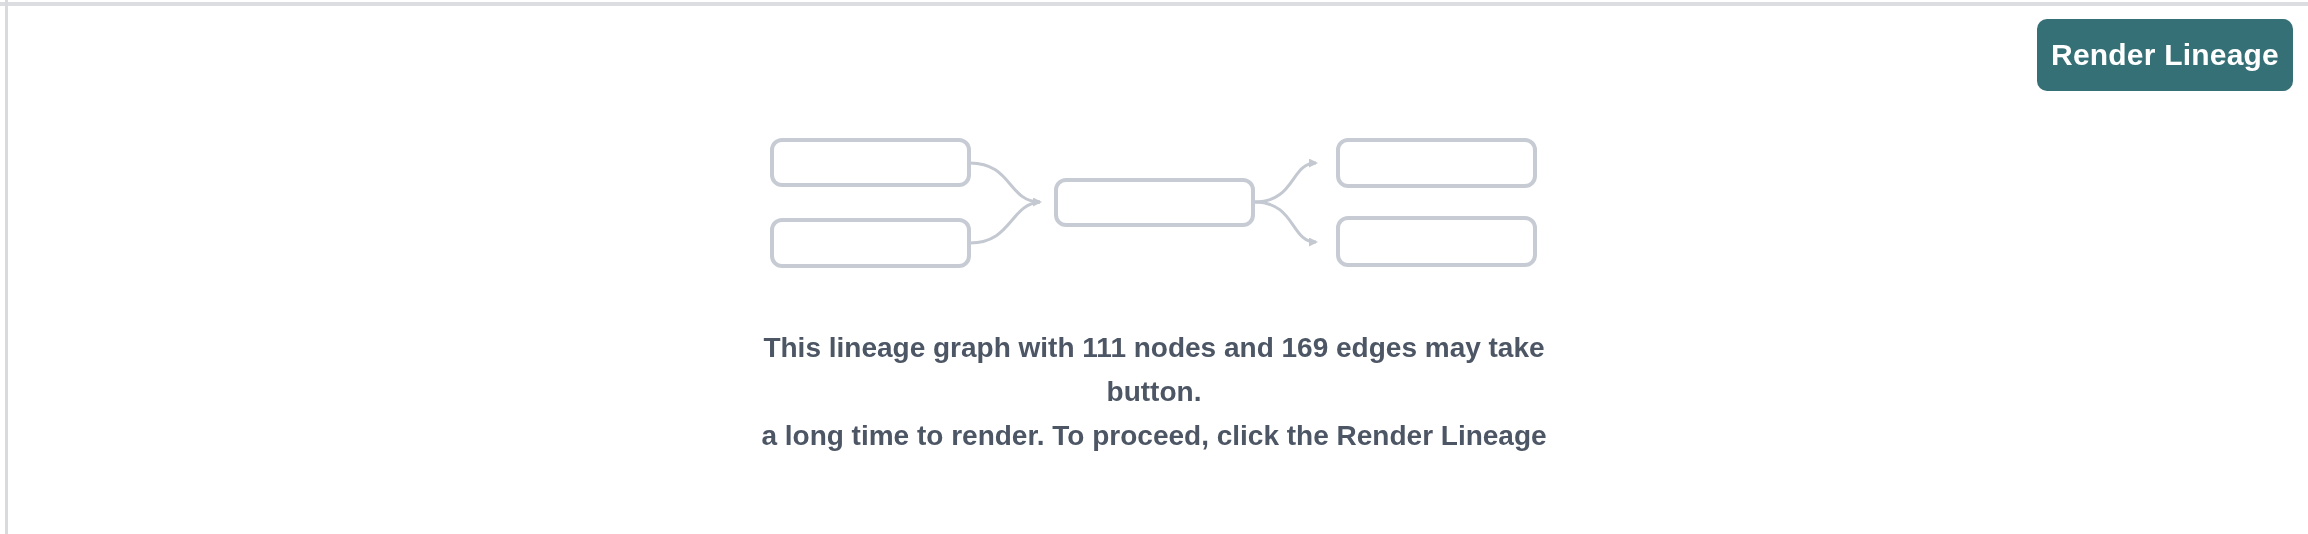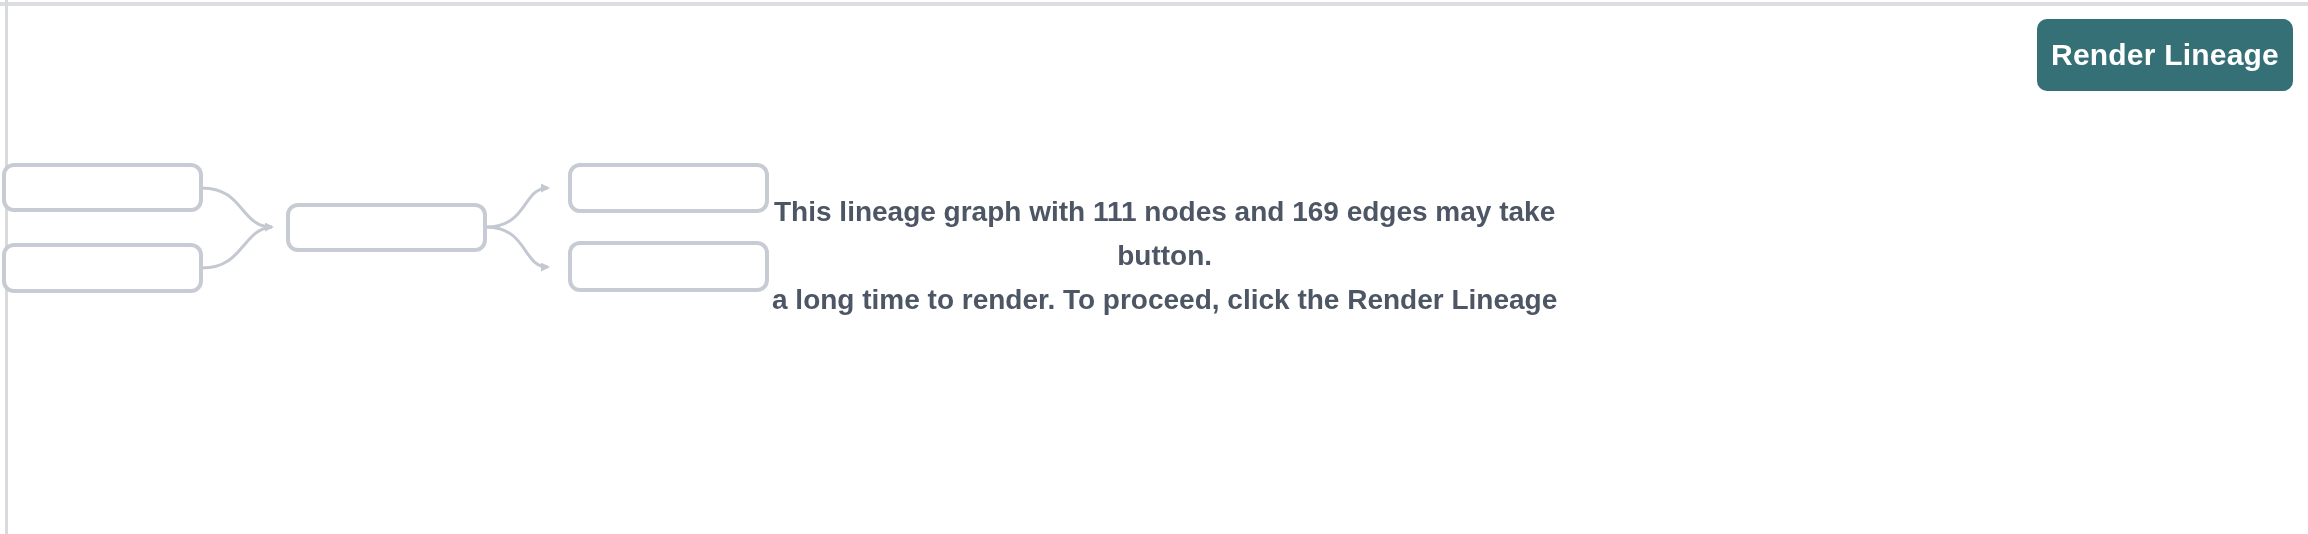--- a/index.html
+++ b/index.html
@@ -52,20 +52,21 @@
     align-items: center;
     justify-content: center;
     margin-left: 20px;
   }
   .empty-state {
     position: absolute;
     top: 136px;
     left: 0;
     width: 100%;
     display: flex;
+    flex-direction: column;
     align-items: center;
   }
   .illustration {
     width: 772px;
     height: 136px;
     overflow: visible;
     display: block;
   }
   .message {
     margin-top: 54px;

